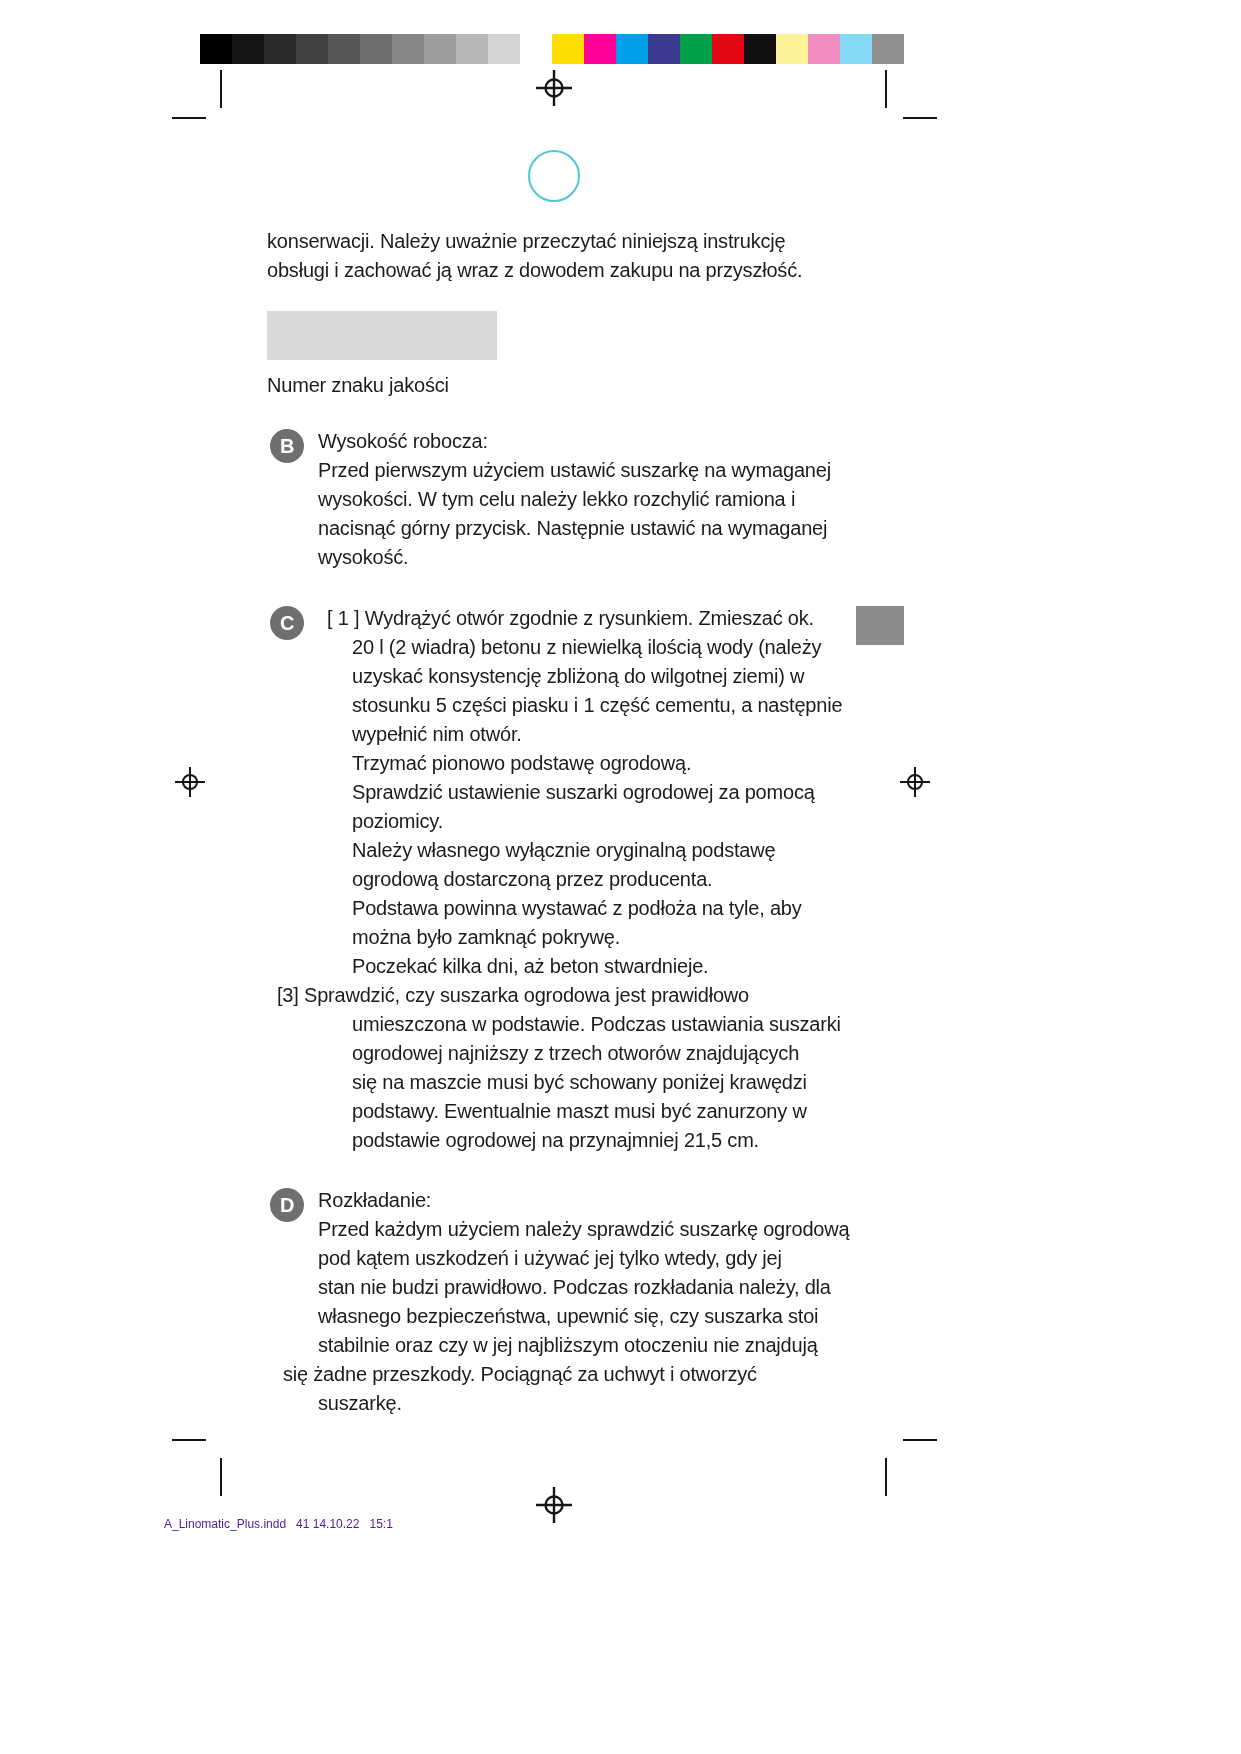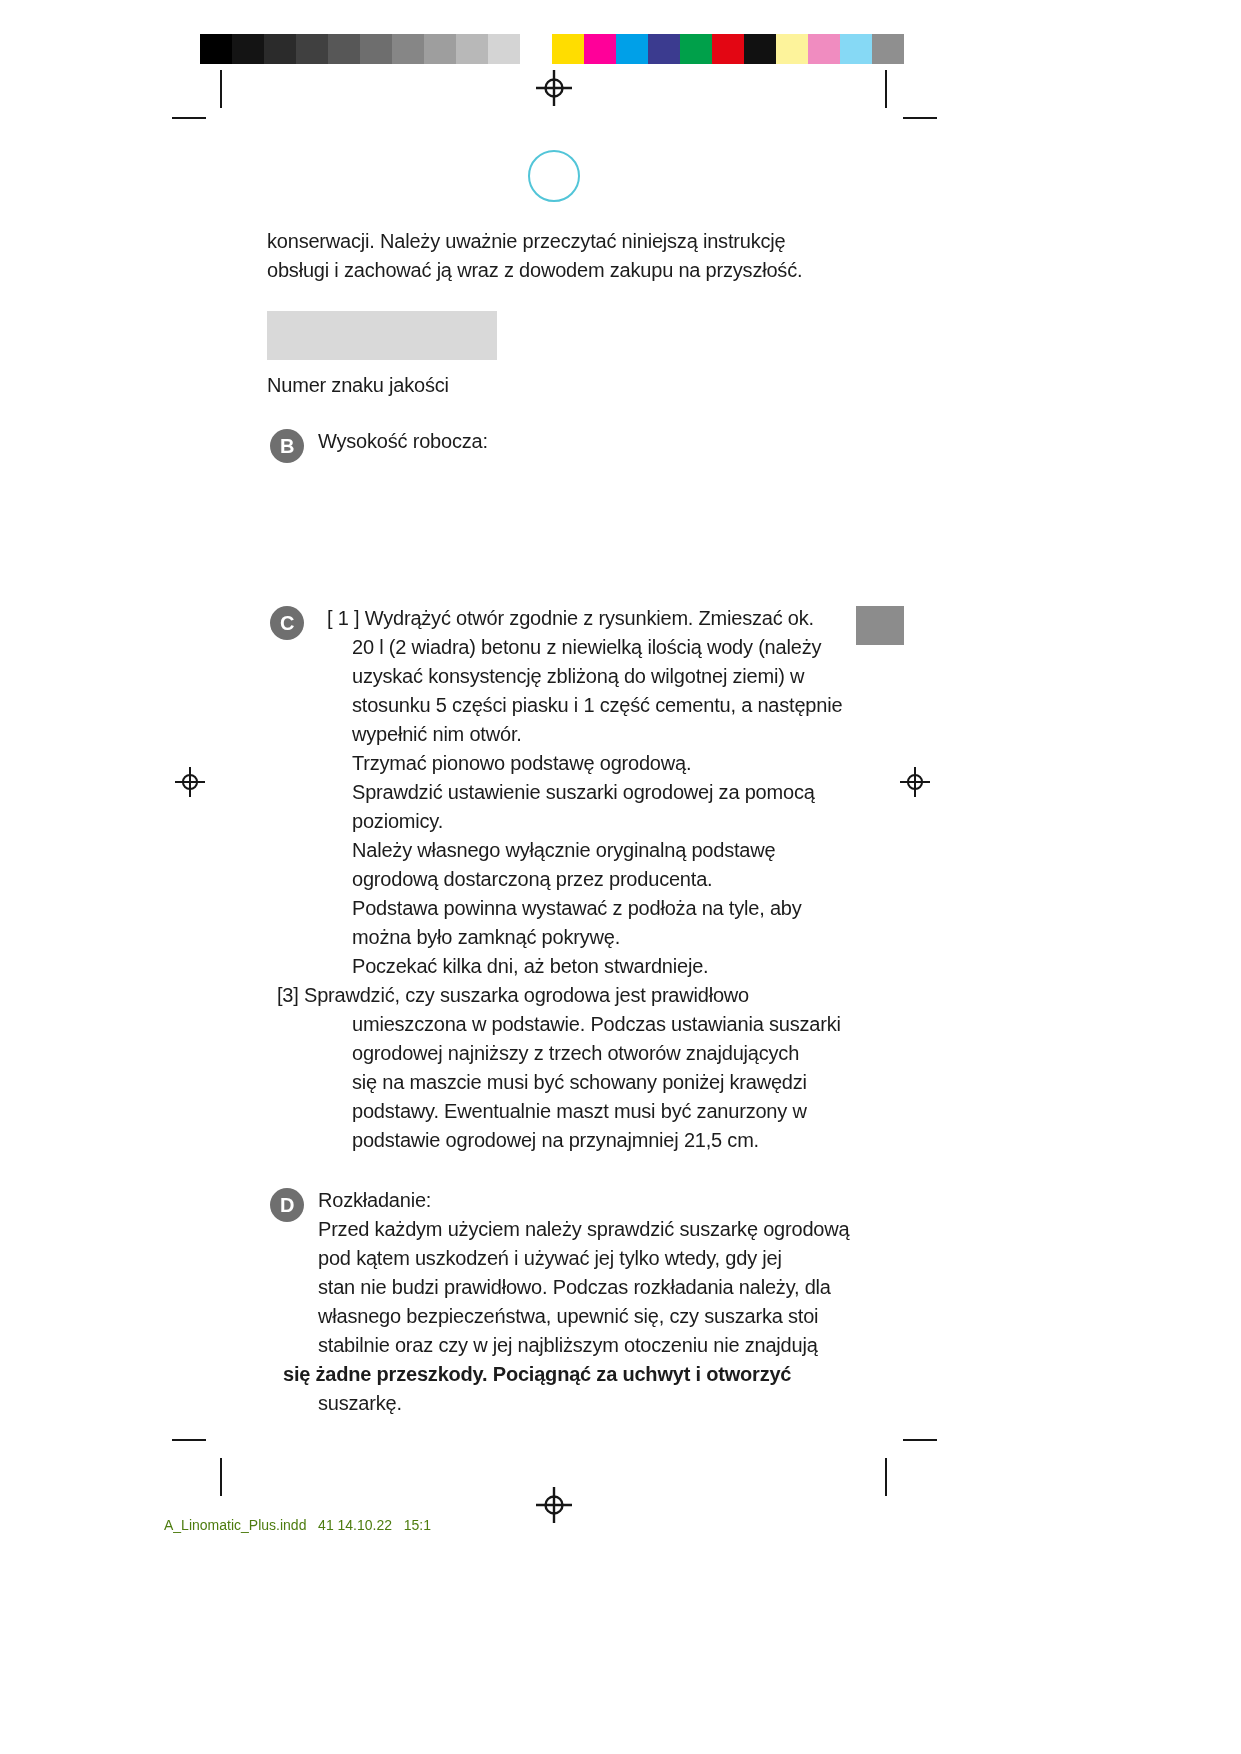--- a/index.html
+++ b/index.html
@@ -31,23 +31,23 @@
   .side-tab { width:48px; height:39px; background:#8c8c8c; }
 
   .section { position:absolute; }
   .badge { position:absolute; left:0; top:2px; width:34px; height:34px; border-radius:50%;
            background:#6f6f6f; color:#ffffff; font-weight:bold; font-size:20px;
            display:flex; align-items:center; justify-content:center; }
   .sec-col-b, .sec-col-d { margin-left:48px; }
   .sec-col-c { margin-left:82px; }
   .sec-c .ind-1 { margin-left:-25px; }
   .sec-c .ind-2 { margin-left:-75px; }
-  .sec-d .ind-1 { margin-left:-35px;font-weight:bold; }
+  .sec-d .ind-1 { margin-left:-35px; }
 
-  .footer { font-size:14px; color:#4d7c0f; white-space:pre; letter-spacing:0; }
+  .footer { font-size:12px; color:#4c1d95; white-space:pre; letter-spacing:0; }
 </style>
 </head>
 <body>
 
 <div class="page">
 
   <div class="abs colorbar" style="left:200px; top:34px;">
       <div class="swatch" style="background: rgb(0, 0, 0);"></div>
       <div class="swatch" style="background: rgb(20, 20, 20);"></div>
       <div class="swatch" style="background: rgb(43, 43, 43);"></div>
@@ -118,20 +118,26 @@
     </div>
 
   <div class="abs placeholder-box" style="left:267px; top:311px;"></div>
 
   <div class="abs txt" style="left:267px; top:371px;">Numer znaku jakości</div>
 
   <div class="section txt sec-b" style="left:270px; top:427px; width:620px;">
     <div class="badge">B</div>
     <div class="sec-col-b">
       <div class="line heading">Wysokość robocza:</div>
+      <div>
+          <div class="line">Przed pierwszym użyciem ustawić suszarkę na wymaganej</div>
+          <div class="line">wysokości. W tym celu należy lekko rozchylić ramiona i</div>
+          <div class="line">nacisnąć górny przycisk. Następnie ustawić na wymaganej</div>
+          <div class="line">wysokość.</div>
+        </div>
     </div>
   </div>
 
   <div class="section txt sec-c" style="left:270px; top:604px; width:640px;">
     <div class="badge">C</div>
     <div class="sec-col-c">
       <div>
           <div class="line ind-1">[ 1 ]  Wydrążyć otwór zgodnie z rysunkiem. Zmieszać ok.</div>
           <div class="line">20 l (2 wiadra) betonu z niewielką ilością wody (należy</div>
           <div class="line">uzyskać konsystencję zbliżoną do wilgotnej ziemi) w</div>

